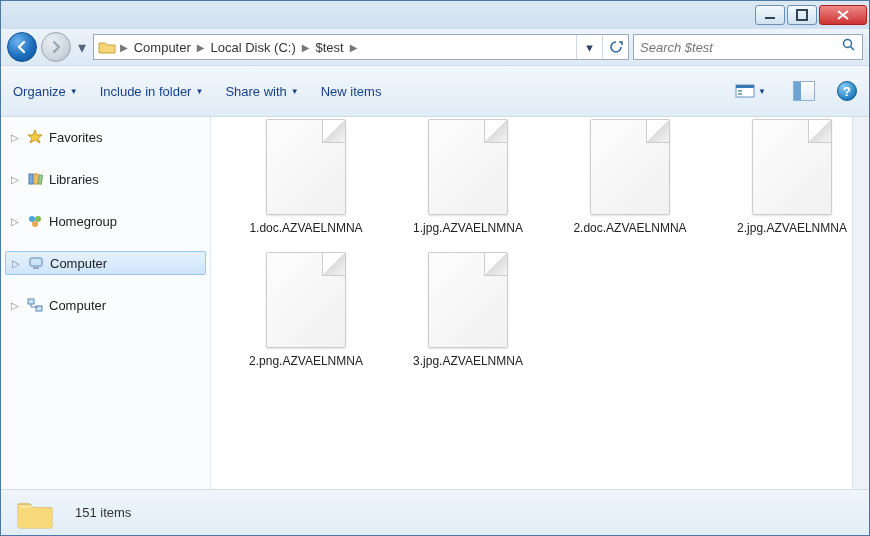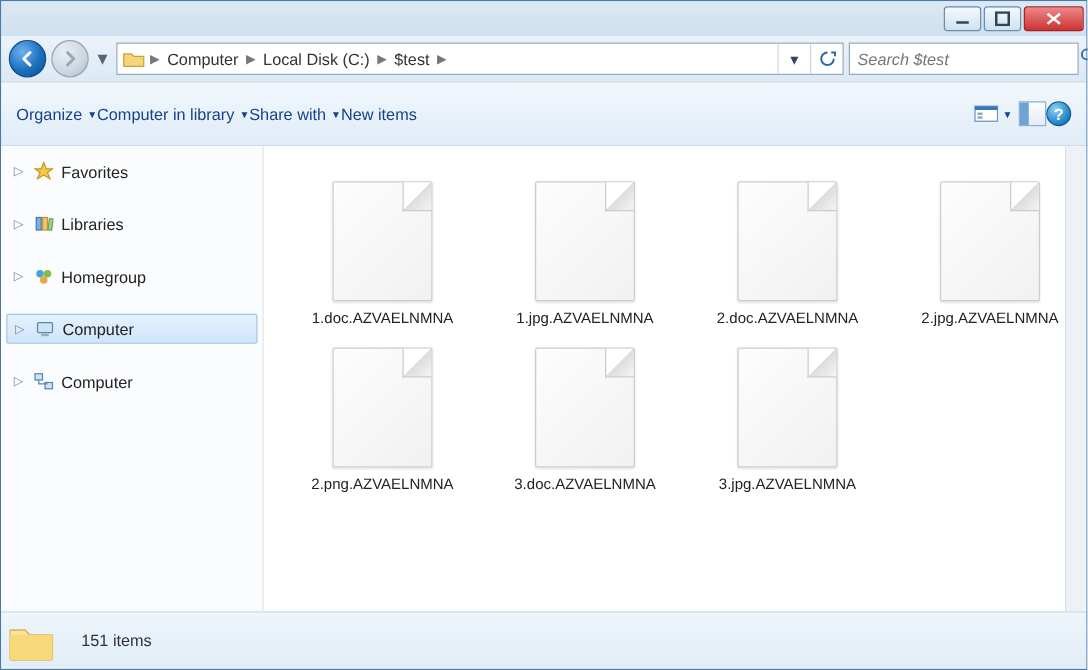--- a/index.html
+++ b/index.html
@@ -13,44 +13,44 @@
 .navbtn { width: 30px; height: 30px; border-radius: 50%; display: flex; align-items: center; justify-content: center; }
 .navbtn.back { background: radial-gradient(circle at 35% 30%, #6db3ef 0%, #1d6fbf 55%, #0d4f8f 100%); border: 1px solid #0d4f8f; }
 .navbtn.fwd  { background: radial-gradient(circle at 35% 30%, #e9eef3 0%, #cdd7e0 60%, #aeb9c4 100%); border: 1px solid #9aa6b2; }
 .navhist { width: 14px; height: 30px; display:flex; align-items:center; justify-content:center; color:#567; }
 .addressbar { flex: 1; height: 26px; background: #fff; border: 1px solid #9ab; display: flex; align-items: center; font-size: 13px; color: #333; }
 .addressbar .foldicon { width: 22px; display:flex; align-items:center; justify-content:center; margin-left:2px;}
 .crumb { padding: 0 4px; height: 100%; display: flex; align-items: center; }
 .crumb-sep { color: #777; padding: 0 2px; font-size:10px; }
 .addr-end { margin-left:auto; display:flex; align-items:center; height:100%;}
 .addr-tool { width:26px; height:100%; display:flex; align-items:center; justify-content:center; border-left:1px solid #cfd8e2; color:#346; }
-.searchbox { width: 184px; height: 26px; background: #fff; border: 1px solid #9ab; display: flex; align-items: center; padding: 0 6px; }
+.searchbox { width: 230px; height: 26px; background: #fff; border: 1px solid #9ab; display: flex; align-items: center; padding: 0 6px; }
 .searchbox input { border: none; outline: none; flex: 1; font-size: 13px; color: #777; font-style: italic; background: transparent; }
-.toolbar { height: 52px; background: linear-gradient(#f2f7fc,#e0ecf7); border-top: 1px solid #cddbec; border-bottom: 1px solid #cddbec; display: flex; align-items: center; padding: 4px 12px; font-size: 13px; color: #15428b; }
+.toolbar { height: 52px; background: linear-gradient(#f2f7fc,#e0ecf7); border-top: 1px solid #cddbec; border-bottom: 1px solid #cddbec; display: flex; align-items: center; padding: 4px 12px; gap: 22px; font-size: 13px; color: #15428b; }
 .toolitem { display: flex; align-items: center; gap: 4px; cursor: default; }
 .toolitem .dd { font-size: 8px; color:#15428b; }
 .toolbar .spacer { flex: 1; }
 .viewbtn { display:flex; align-items:center; gap:3px; padding:2px 4px; border:1px solid transparent; }
 .viewbtn .dd{font-size:8px;color:#15428b;}
 .panebtn { width:22px; height:20px; border:1px solid #8fb1d1; background:linear-gradient(#fdfdfd,#e2edf7); display:flex; }
 .panebtn .l{width:35%; background:#6ea3d3;} .panebtn .r{flex:1;}
 .helpbtn { width:20px; height:20px; border-radius:50%; background:radial-gradient(circle at 35% 30%,#8fcff5,#1e7fc4 70%,#0d5a92); color:#fff; font-weight:bold; display:flex; align-items:center; justify-content:center; font-size:13px; border:1px solid #0d5a92;}
 .body { flex: 1; display: flex; background: #fff; min-height:0;}
 .sidebar { width: 210px; border-right: 1px solid #e0e6ec; padding: 8px 0; background: #fafcfe; overflow:hidden;}
 .side-item { display: flex; align-items: center; gap: 6px; padding: 4px 10px; font-size: 13px; color: #222; margin-bottom: 18px; }
 .side-item.selected { background: linear-gradient(#e6f2fd,#cfe5fb); border: 1px solid #9cc5ea; border-radius: 2px; margin: 0 4px 18px 4px; padding: 3px 6px; }
 .side-item .tri { color:#888; font-size:10px; width:10px;}
 .content { flex: 1; position: relative; overflow: auto; }
-.grid { display: grid; grid-template-columns: repeat(4, 150px); gap: 16px 12px; padding: 28px 20px; }
+.grid { display: grid; grid-template-columns: repeat(4, 150px); gap: 16px 12px; padding: 2px 20px; }
 .file { display: flex; flex-direction: column; align-items: center; cursor: default; }
 .fileicon { width: 80px; height: 96px; background: linear-gradient(135deg,#fdfdfd,#f1f1f1); border: 1px solid #ccc; border-radius: 2px; position: relative; box-shadow: 0 1px 2px rgba(0,0,0,0.12); }
 .fileicon::before { content:""; position:absolute; top:0; right:0; width:22px; height:22px; background:linear-gradient(135deg,#fff 0%,#fff 48%,#ddd 50%,#f4f4f4 100%); border-left:1px solid #ccc; border-bottom:1px solid #ccc; }
 .filename { font-size: 12px; color: #222; text-align: center; margin-top: 6px; max-width: 150px; line-height: 1.25; word-break: break-all; }
 .content .scrolltrack { position:absolute; right:0; top:0; bottom:0; width:17px; background:#eef2f6; border-left:1px solid #d9e1ea;}
-.status { height: 46px; border-top: 1px solid #d2dde8; background: linear-gradient(#eef5fb,#e2edf7); display: flex; align-items: center; padding: 0 4px; gap: 20px; font-size: 13px; color: #333; }
+.status { height: 46px; border-top: 1px solid #d2dde8; background: linear-gradient(#eef5fb,#e2edf7); display: flex; align-items: center; padding: 0 14px; gap: 20px; font-size: 13px; color: #333; }
 .status .bigfolder { width: 40px; height: 34px; position:relative; }
 .bigfolder svg{display:block;}
 </style>
 </head>
 <body>
 
 <div class="window">
 
   <div class="titlebar">
     <div class="titlebtn">
@@ -115,21 +115,21 @@
           </svg></span>
     </div>
   </div>
 
   <div class="toolbar">
     <div class="toolitem">
         <span>Organize</span>
         <span class="dd">▼</span>
       </div>
     <div class="toolitem">
-        <span>Computer in library</span>
+        <span>Include in folder</span>
         <span class="dd">▼</span>
       </div>
     <div class="toolitem">
         <span>Share with</span>
         <span class="dd">▼</span>
       </div>
     <div class="toolitem">
         <span>New items</span>
       </div>
     <div class="spacer"></div>
@@ -212,24 +212,20 @@
         <div class="file">
             <div class="fileicon"></div>
             <div class="filename">2.jpg.AZVAELNMNA</div>
           </div>
         <div class="file">
             <div class="fileicon"></div>
             <div class="filename">2.png.AZVAELNMNA</div>
           </div>
         <div class="file">
             <div class="fileicon"></div>
-            <div class="filename">3.doc.AZVAELNMNA</div>
-          </div>
-        <div class="file">
-            <div class="fileicon"></div>
             <div class="filename">3.jpg.AZVAELNMNA</div>
           </div>
       </div>
       <div class="scrolltrack"></div>
     </div>
   </div>
 
   <div class="status">
     <div class="bigfolder">
         <svg width="40" height="34">

